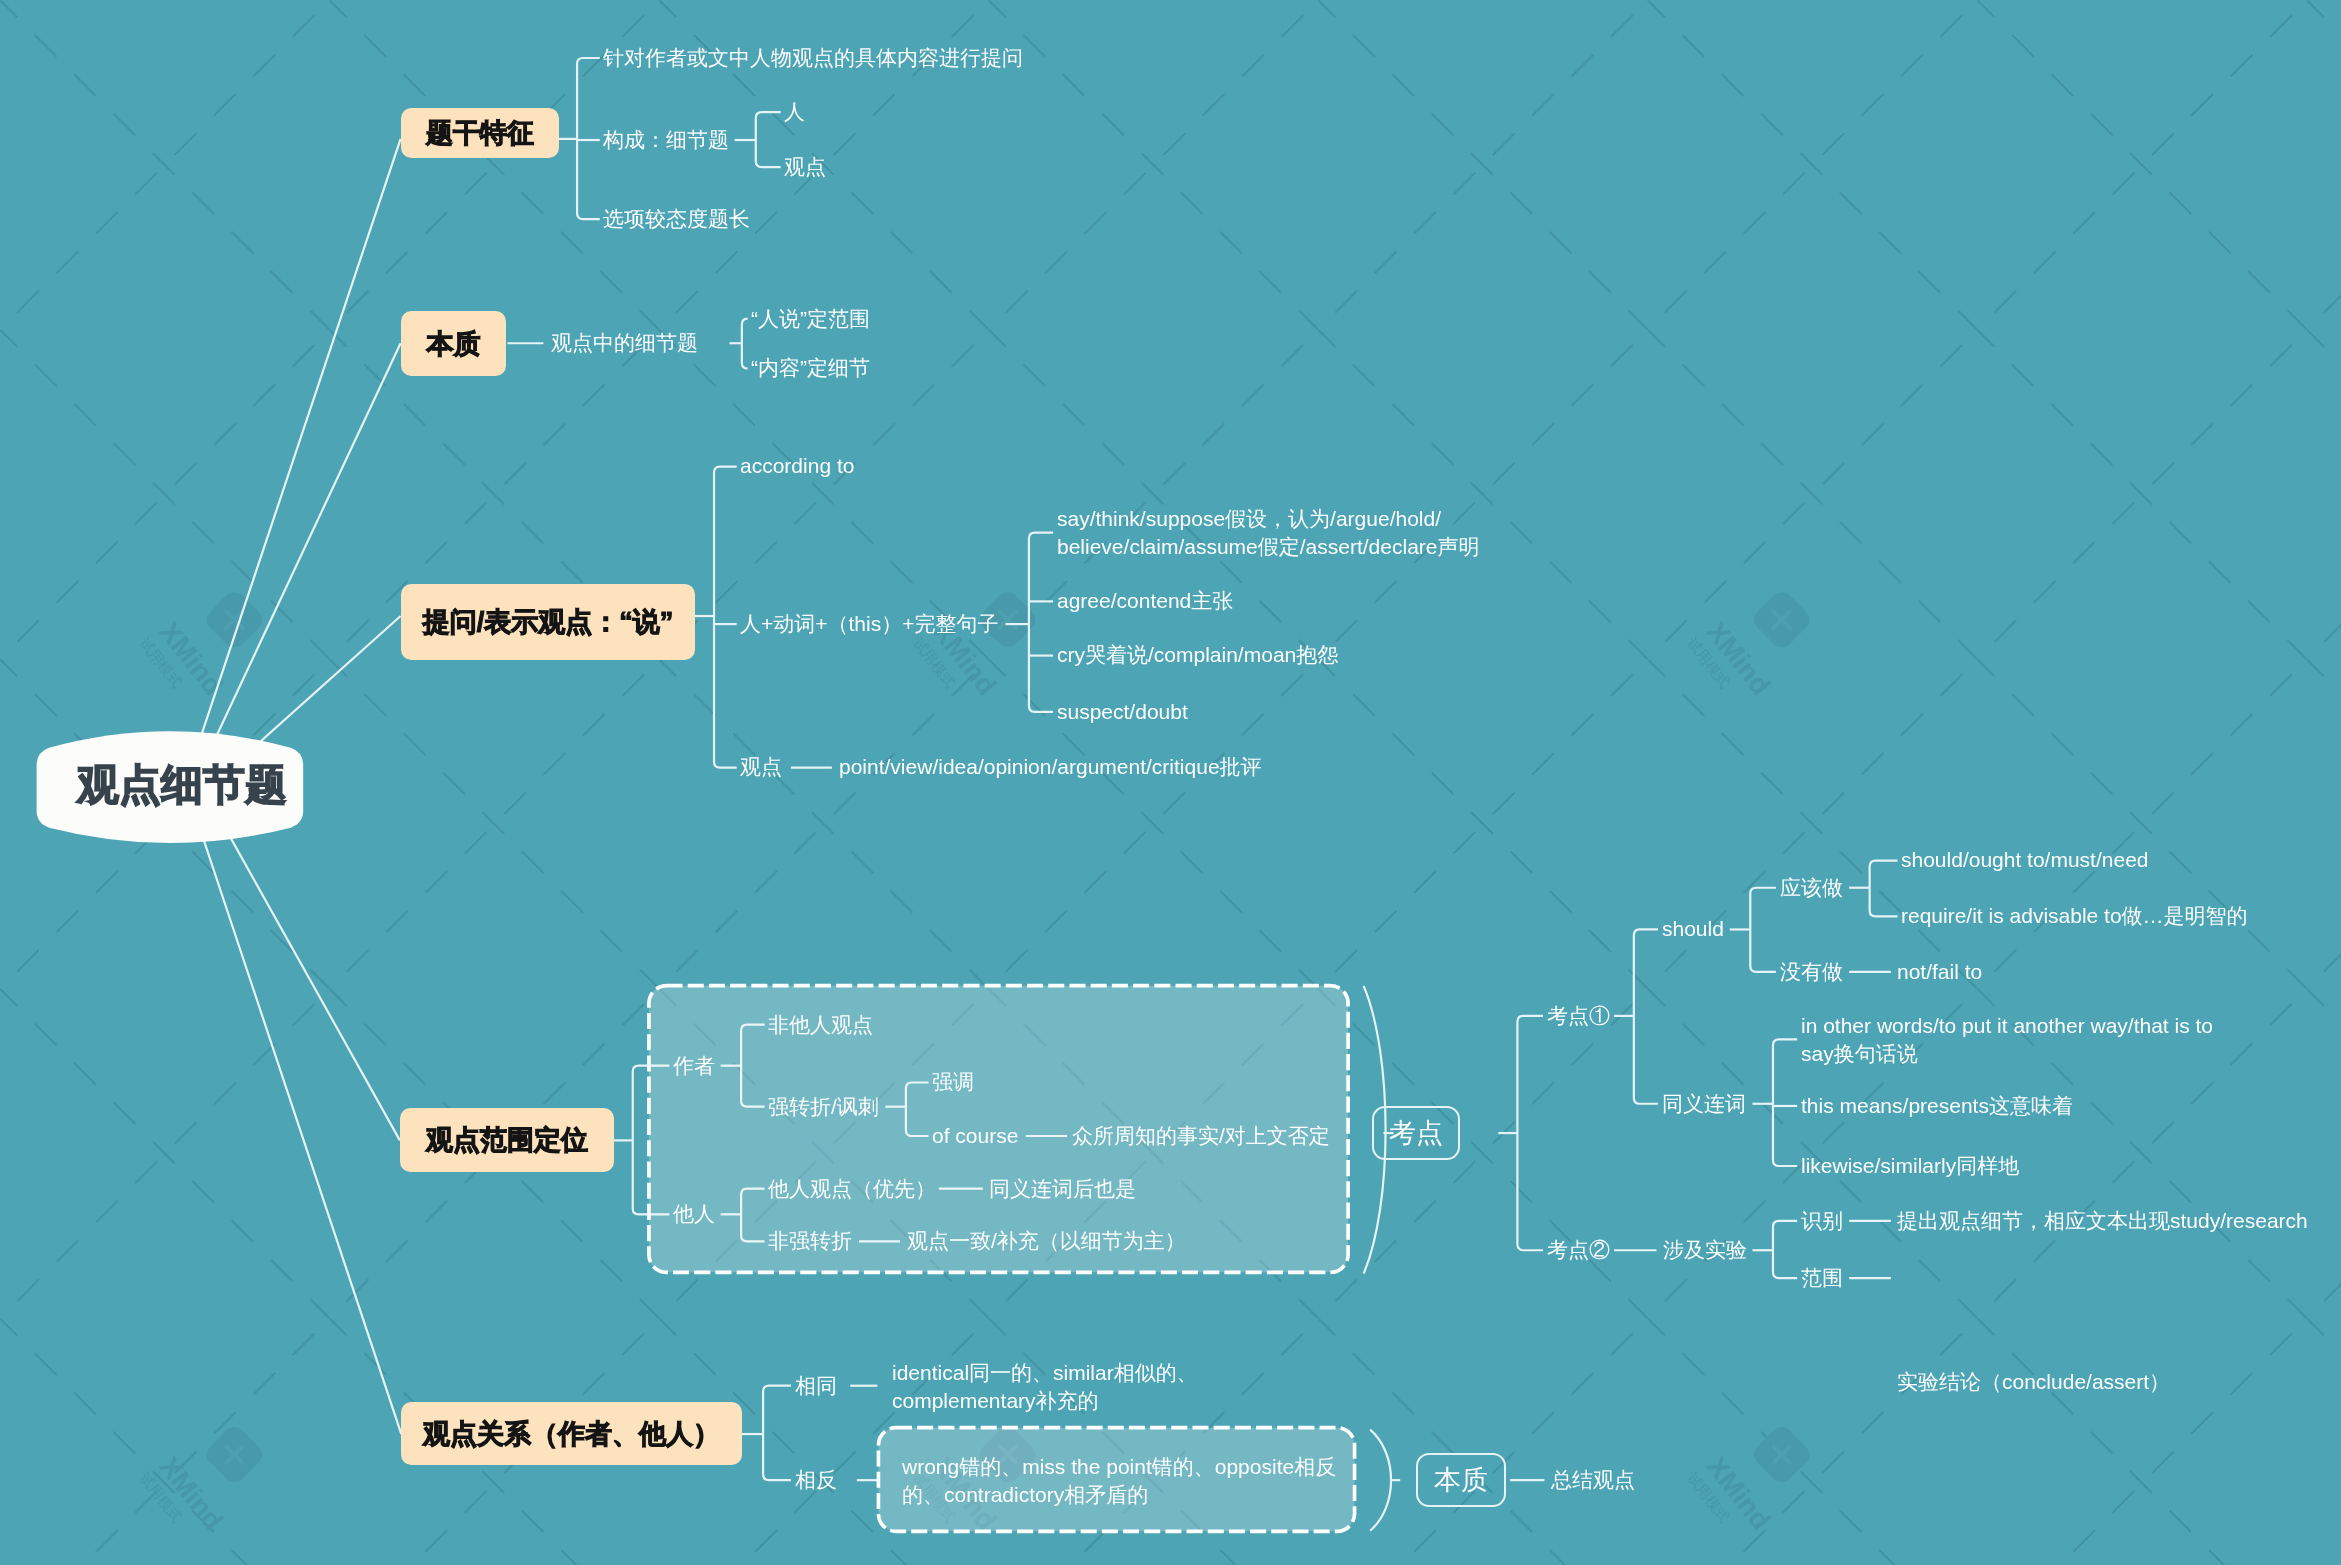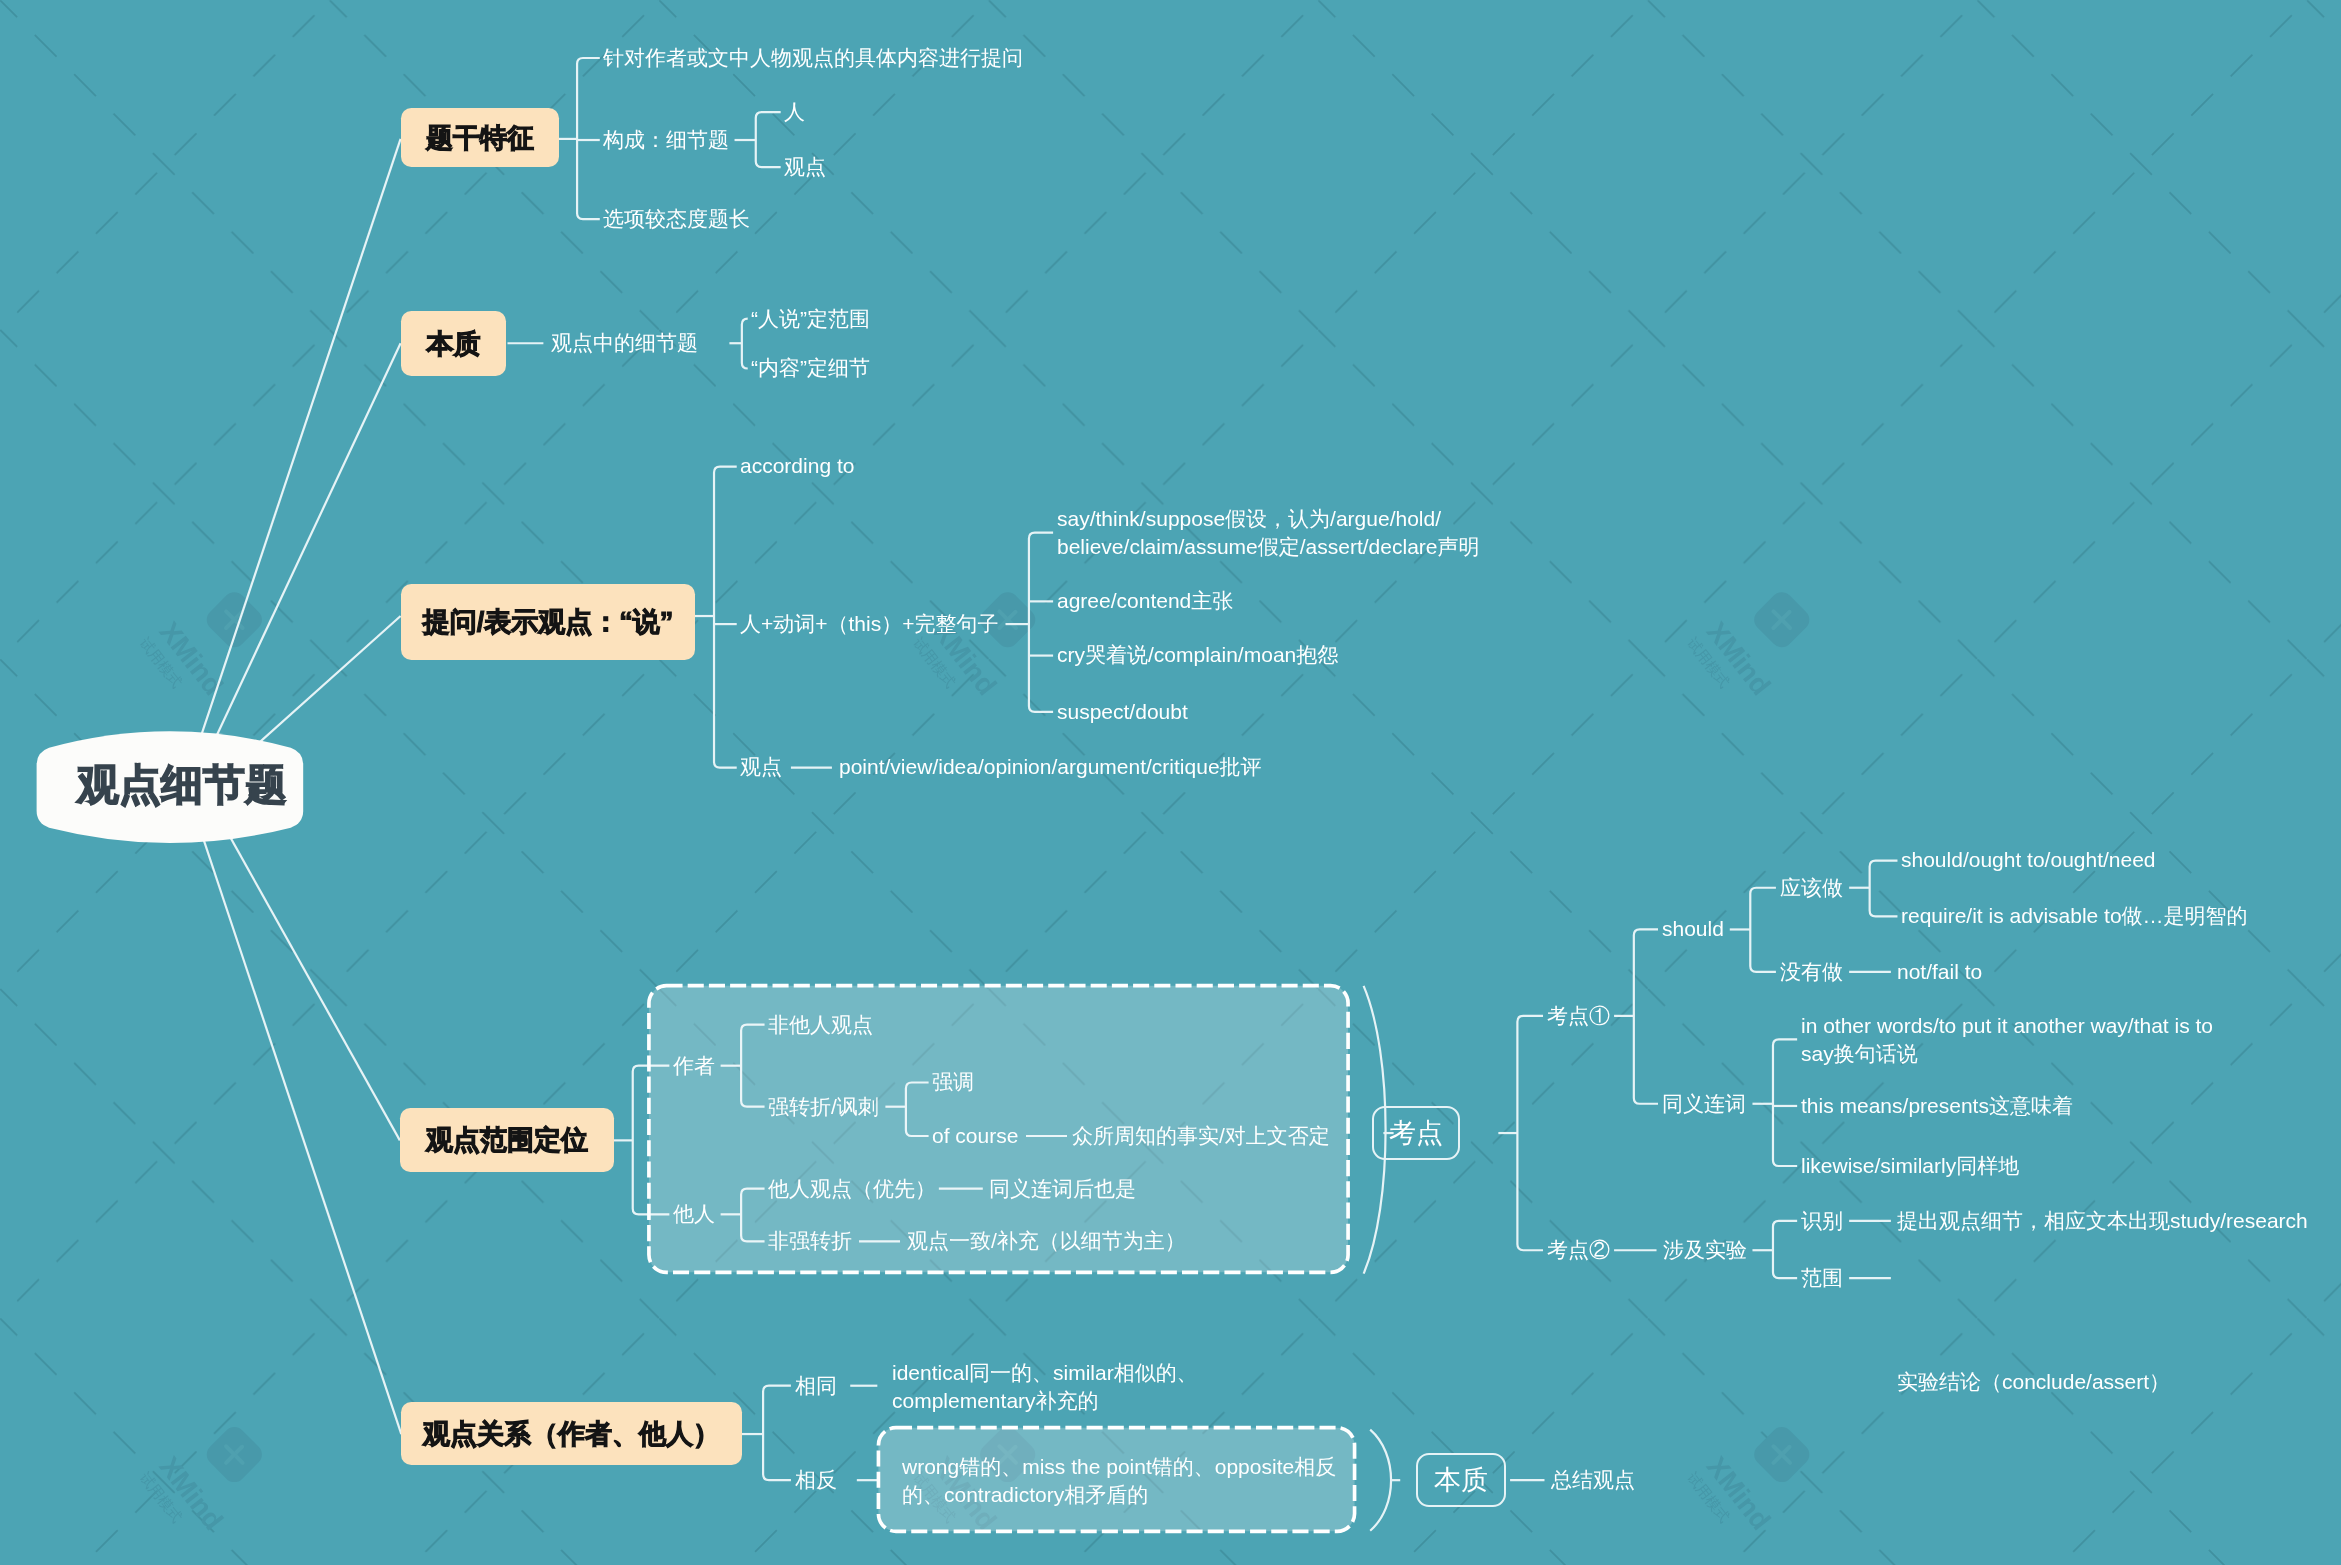--- a/index.html
+++ b/index.html
@@ -177,21 +177,21 @@
   <path d="M 1898 2021 L 1912 2021"></path>
   <path d="M 2062 2021 L 2109 2021"></path>
 </svg>
 
 <svg id="rootshape" viewBox="0 0 3198 2138" width="2342" height="1566">
  <path d="M 50 1044 Q 50 1027 67 1021 Q 232 976 397 1021 Q 414 1027 414 1044
           L 414 1107 Q 414 1124 397 1130 Q 232 1172 67 1130 Q 50 1124 50 1107 Z" fill="#FCFCFA"></path>
 </svg>
 
 <div id="root" style="left:62px;top:731px;width:240px;height:108px">观点细节题</div>
-<div class="chip" style="left:401px;top:108px;width:158px;height:59px;font-size:27px">题干特征</div>
+<div class="chip" style="left:401px;top:108px;width:158px;height:50px;font-size:27px">题干特征</div>
 <div class="chip" style="left:401px;top:311px;width:105px;height:65px;font-size:27px">本质</div>
 <div class="chip" style="left:401px;top:584px;width:294px;height:76px;font-size:27px">提问/表示观点：“说”</div>
 <div class="chip" style="left:400px;top:1108px;width:214px;height:64px;font-size:27px">观点范围定位</div>
 <div class="chip" style="left:401px;top:1402px;width:341px;height:63px;font-size:27px">观点关系（作者、他人）</div>
 <div class="t c" style="left:603px;top:58px;">针对作者或文中人物观点的具体内容进行提问</div>
 <div class="t c" style="left:603px;top:140px;">构成：细节题</div>
 <div class="t c" style="left:603px;top:219px;">选项较态度题长</div>
 <div class="t c" style="left:784px;top:112px;">人</div>
 <div class="t c" style="left:784px;top:167px;">观点</div>
 <div class="t c" style="left:551px;top:343px;">观点中的细节题</div>
@@ -226,21 +226,21 @@
       <rect x="5" y="5" width="652" height="142" rx="24" fill="rgba(255,255,255,0.222)" stroke="#FFFFFF" stroke-width="5" stroke-dasharray="22 7"></rect>
     </svg>
 <div class="t2" style="left:902px;top:1453px"><div>wrong错的、miss the point错的、opposite相反</div><div>的、contradictory相矛盾的</div></div>
 <div class="ob" style="left:1372px;top:1106px;width:84px;height:50px;font-size:27px">考点</div>
 <div class="t c" style="left:1547px;top:1016px;">考点①</div>
 <div class="t c" style="left:1547px;top:1250px;">考点②</div>
 <div class="t c" style="left:1662px;top:929px;">should</div>
 <div class="t c" style="left:1662px;top:1104px;">同义连词</div>
 <div class="t c" style="left:1780px;top:888px;">应该做</div>
 <div class="t c" style="left:1780px;top:972px;">没有做</div>
-<div class="t c" style="left:1901px;top:860px;">should/ought to/ought/need</div>
+<div class="t c" style="left:1901px;top:860px;">should/ought to/must/need</div>
 <div class="t c" style="left:1901px;top:916px;">require/it is advisable to做…是明智的</div>
 <div class="t c" style="left:1897px;top:972px;">not/fail to</div>
 <div class="t2" style="left:1801px;top:1012px"><div>in other words/to put it another way/that is to</div><div>say换句话说</div></div>
 <div class="t c" style="left:1801px;top:1106px;">this means/presents这意味着</div>
 <div class="t c" style="left:1801px;top:1166px;">likewise/similarly同样地</div>
 <div class="t c" style="left:1663px;top:1250px;">涉及实验</div>
 <div class="t c" style="left:1801px;top:1221px;">识别</div>
 <div class="t c" style="left:1801px;top:1278px;">范围</div>
 <div class="t c" style="left:1897px;top:1221px;">提出观点细节，相应文本出现study/research</div>
 <div class="t c" style="left:1897px;top:1342px;margin-top:40px;">实验结论（conclude/assert）</div>

